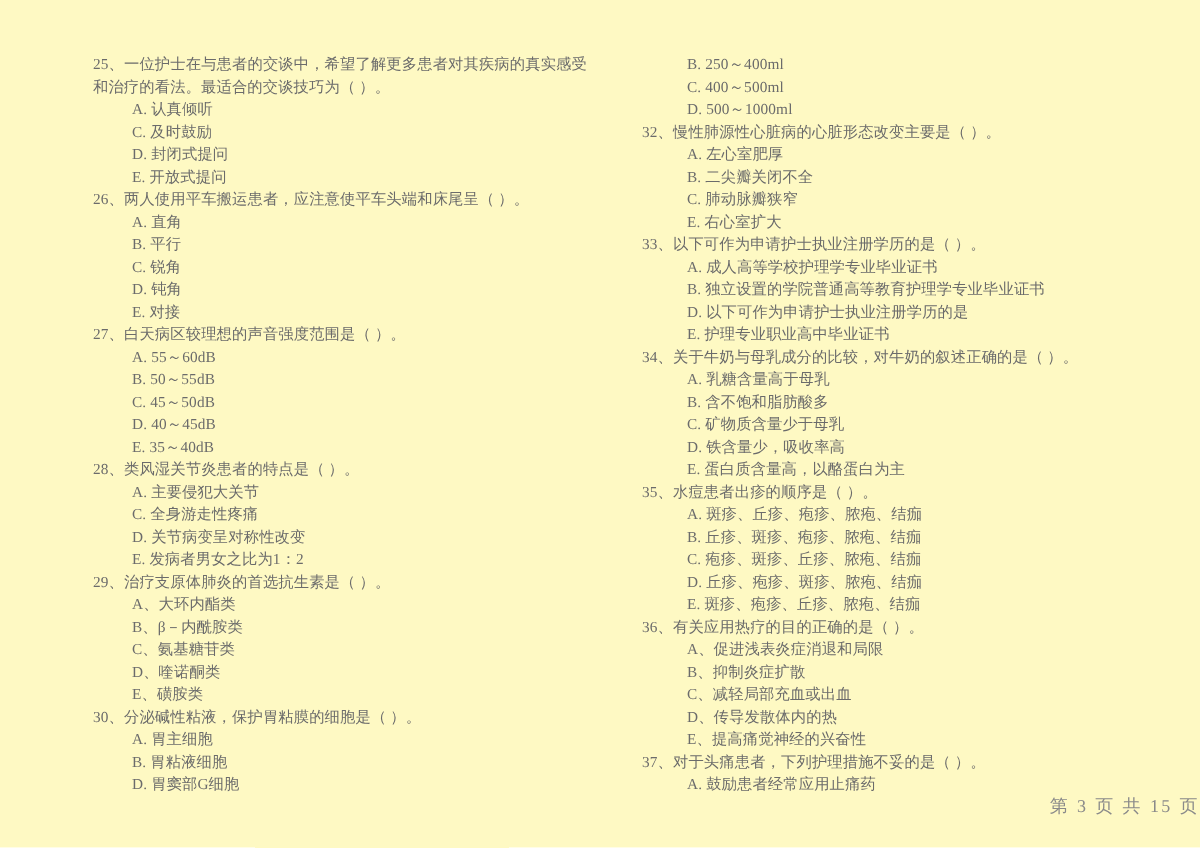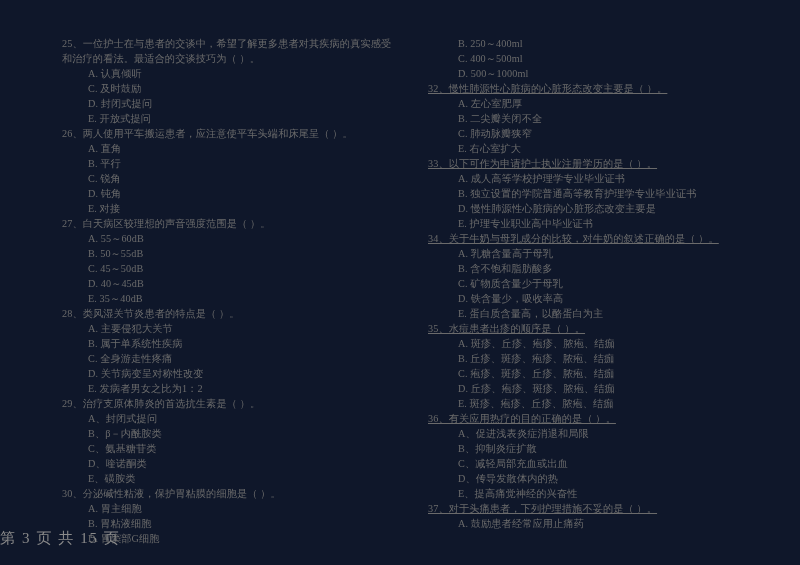--- a/index.html
+++ b/index.html
@@ -15,21 +15,21 @@
     color: #6e6e6e;
     overflow: hidden;
   }
 
   #page {
     position: absolute;
     left: 0;
     top: 0;
     width: 800px;
     height: 565px;
-    background: #0f172a;
+    background: #fef9c3;
   }
 
   .columns {
     position: absolute;
     left: 0;
     top: 36px;
     width: 800px;
     display: flex;
     flex-direction: row;
     align-items: flex-start;
@@ -77,33 +77,32 @@
     padding-left: 26px;
     color: #6b6b6b;
     letter-spacing: 0.1px;
     filter: blur(0.22px);
     white-space: nowrap;
   }
 
   
   .col-right .q-stem {
     padding-left: 0;
-    text-decoration: underline;
   }
   .col-right .opt {
     padding-left: 30px;
   }
 
   .footer {
     position: absolute;
     left: 0;
     top: 529px;
     width: 800px;
-    text-align: left;
-    font-size: 15px;
+    text-align: right;
+    font-size: 12px;
     letter-spacing: 1.6px;
     color: #8a8a8a;
     filter: blur(0.25px);
   }
 </style>
 </head>
 <body>
 
 <div id="page">
 
@@ -140,31 +139,30 @@
           <li class="opt">C. 45～50dB</li>
           <li class="opt">D. 40～45dB</li>
           <li class="opt">E. 35～40dB</li>
         </ul>
       </div>
 
       <div class="question">
         <p class="q-stem">28、类风湿关节炎患者的特点是（      ）。</p>
         <ul class="options">
           <li class="opt">A. 主要侵犯大关节</li>
-          <li class="opt">B. 属于单系统性疾病</li>
           <li class="opt">C. 全身游走性疼痛</li>
           <li class="opt">D. 关节病变呈对称性改变</li>
           <li class="opt">E. 发病者男女之比为1：2</li>
         </ul>
       </div>
 
       <div class="question">
         <p class="q-stem">29、治疗支原体肺炎的首选抗生素是（      ）。</p>
         <ul class="options">
-          <li class="opt">A、封闭式提问</li>
+          <li class="opt">A、大环内酯类</li>
           <li class="opt">B、β－内酰胺类</li>
           <li class="opt">C、氨基糖苷类</li>
           <li class="opt">D、喹诺酮类</li>
           <li class="opt">E、磺胺类</li>
         </ul>
       </div>
 
       <div class="question">
         <p class="q-stem">30、分泌碱性粘液，保护胃粘膜的细胞是（      ）。</p>
         <ul class="options">
@@ -195,21 +193,21 @@
           <li class="opt">C. 肺动脉瓣狭窄</li>
           <li class="opt">E. 右心室扩大</li>
         </ul>
       </div>
 
       <div class="question">
         <p class="q-stem">33、以下可作为申请护士执业注册学历的是（      ）。</p>
         <ul class="options">
           <li class="opt">A. 成人高等学校护理学专业毕业证书</li>
           <li class="opt">B. 独立设置的学院普通高等教育护理学专业毕业证书</li>
-          <li class="opt">D. 慢性肺源性心脏病的心脏形态改变主要是</li>
+          <li class="opt">D. 以下可作为申请护士执业注册学历的是</li>
           <li class="opt">E. 护理专业职业高中毕业证书</li>
         </ul>
       </div>
 
       <div class="question">
         <p class="q-stem">34、关于牛奶与母乳成分的比较，对牛奶的叙述正确的是（      ）。</p>
         <ul class="options">
           <li class="opt">A. 乳糖含量高于母乳</li>
           <li class="opt">B. 含不饱和脂肪酸多</li>
           <li class="opt">C. 矿物质含量少于母乳</li>

